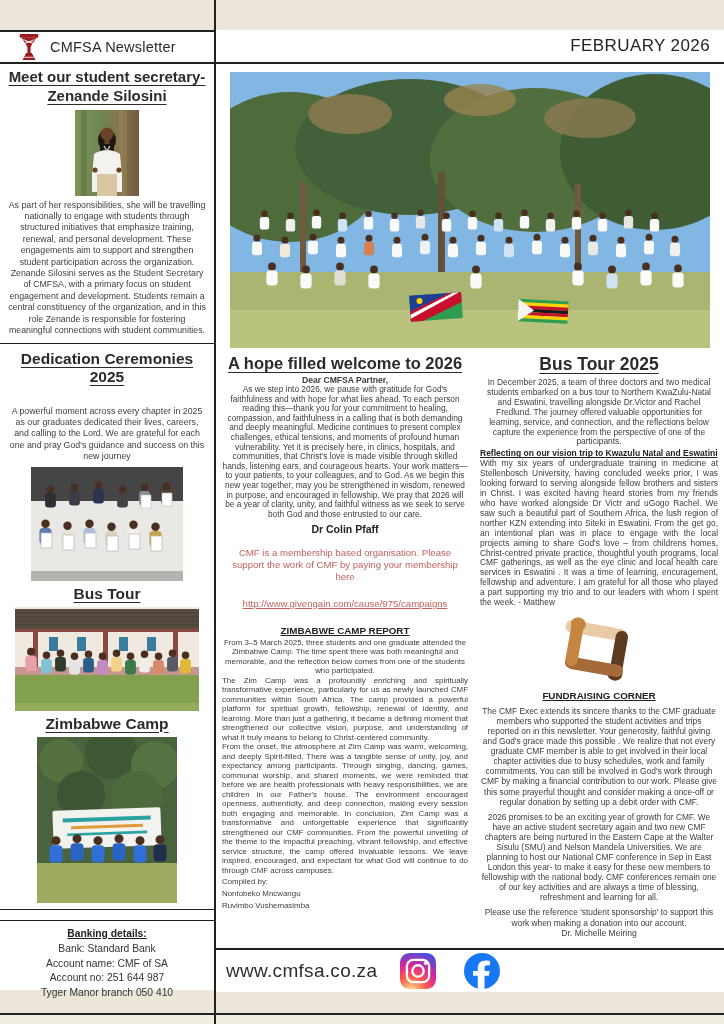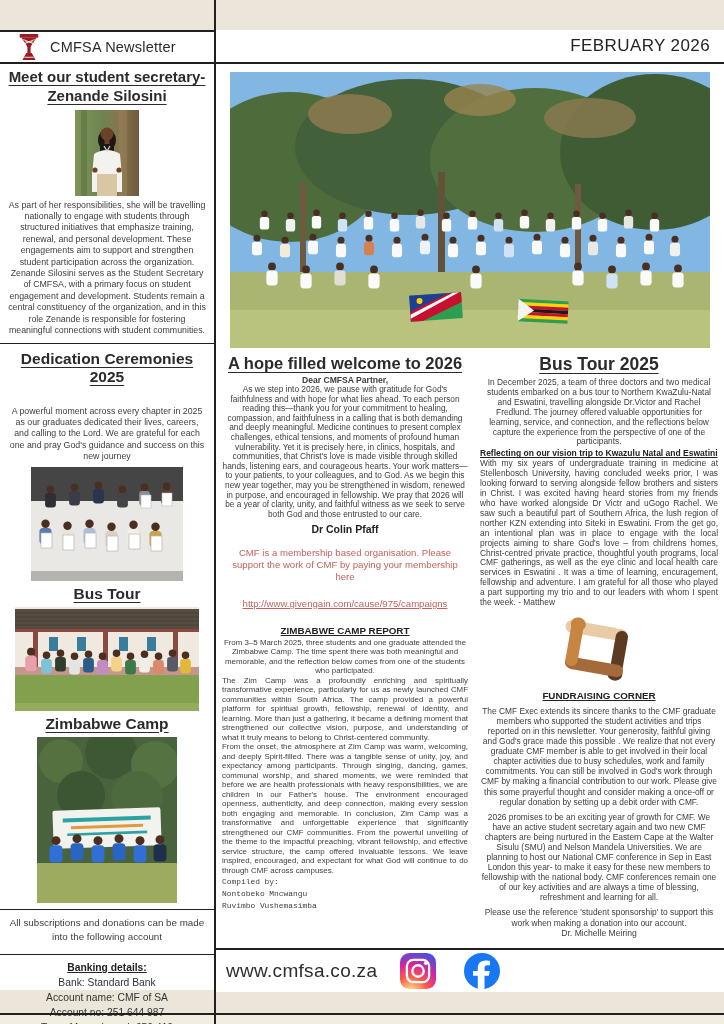--- a/index.html
+++ b/index.html
@@ -44,21 +44,21 @@
 
   .wel-h    { font-size:16.5px; font-weight:600; color:#2b2b2b; text-decoration:underline; text-underline-offset:3px; margin-bottom:2px; }
   .wel-sal  { font-size:8.6px; font-weight:600; color:#3d3d3d; }
   .wel-body { font-size:8.3px; line-height:1.16; color:#3d3d3d; }
   .wel-sig  { font-size:10.5px; font-weight:700; color:#222; margin-top:3px; }
   .mem-text { font-size:9.6px; line-height:1.3; margin-top:12px; }
   .mem-link { font-size:9.6px; margin-top:14px; display:inline-block; }
   .rep-h    { font-size:9.8px; font-weight:700; color:#222; text-decoration:underline; margin-top:14px; }
   .rep-intro{ font-size:7.9px; line-height:1.2; color:#3d3d3d; margin-top:2px; }
   .rep-p    { font-size:7.9px; line-height:1.2; color:#3d3d3d; text-align:justify; }
-  .rep-comp { font-size:7.9px; line-height:1.25; color:#3d3d3d; text-align:left; margin-top:2px;font-family:Liberation Mono, monospace; }
+  .rep-comp { font-size:7.9px; line-height:1.25; color:#3d3d3d; text-align:left; margin-top:2px; }
 
   .bt-h     { font-size:17.5px; font-weight:600; color:#2b2b2b; text-decoration:underline; text-underline-offset:3px; margin-bottom:3px; }
   .bt-intro { font-size:8.4px; line-height:1.18; color:#3d3d3d; }
   .bt-sub   { font-size:8.5px; font-weight:700; text-decoration:underline; color:#222; text-align:left; margin-top:1px; }
   .bt-body  { font-size:8.4px; line-height:1.18; color:#3d3d3d; text-align:justify; margin-top:1px; }
   .fund-h   { font-size:9.8px; font-weight:700; color:#222; text-decoration:underline; margin-top:4px; }
   .fund-p   { font-size:8.4px; line-height:1.2; color:#3d3d3d; margin-top:5px; }
   .fund-sig { font-size:8.6px; color:#3d3d3d; }
 
   
@@ -208,21 +208,20 @@
       <use href="#fig" x="10" y="98" width="18" height="30" style="color:#2f6fd6"></use>
       <use href="#fig" x="31" y="96" width="18" height="30" style="color:#2a64c4"></use>
       <use href="#fig" x="52" y="98" width="18" height="30" style="color:#2f6fd6"></use>
       <use href="#fig" x="73" y="96" width="18" height="30" style="color:#2a64c4"></use>
       <use href="#fig" x="94" y="98" width="18" height="30" style="color:#2f6fd6"></use>
       <use href="#fig" x="114" y="97" width="18" height="30" style="color:#1d2f4a"></use>
       <rect x="14" y="122" width="110" height="16" fill="#9cab60" opacity="0.0"></rect>
     </svg>
 
     <hr class="hr">
-    <div class="subs">All subscriptions and donations can be made into the following account</div>
     <hr class="hr" style="margin-top:10px">
 
     <div class="banking">
       <div class="bh">Banking details:</div>
       <div>Bank: Standard Bank</div>
       <div>Account name: CMF of SA</div>
       <div>Account no: 251 644 987</div>
       <div>Tyger Manor branch 050 410</div>
     </div>
   </div>

